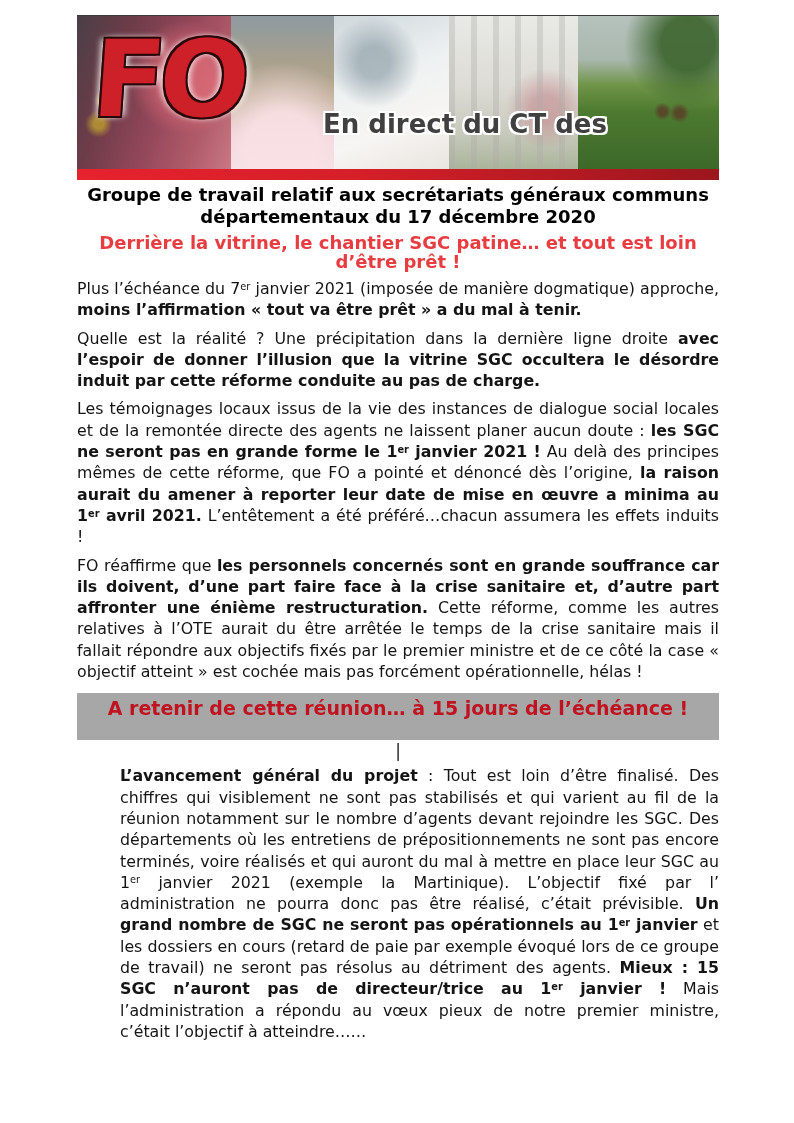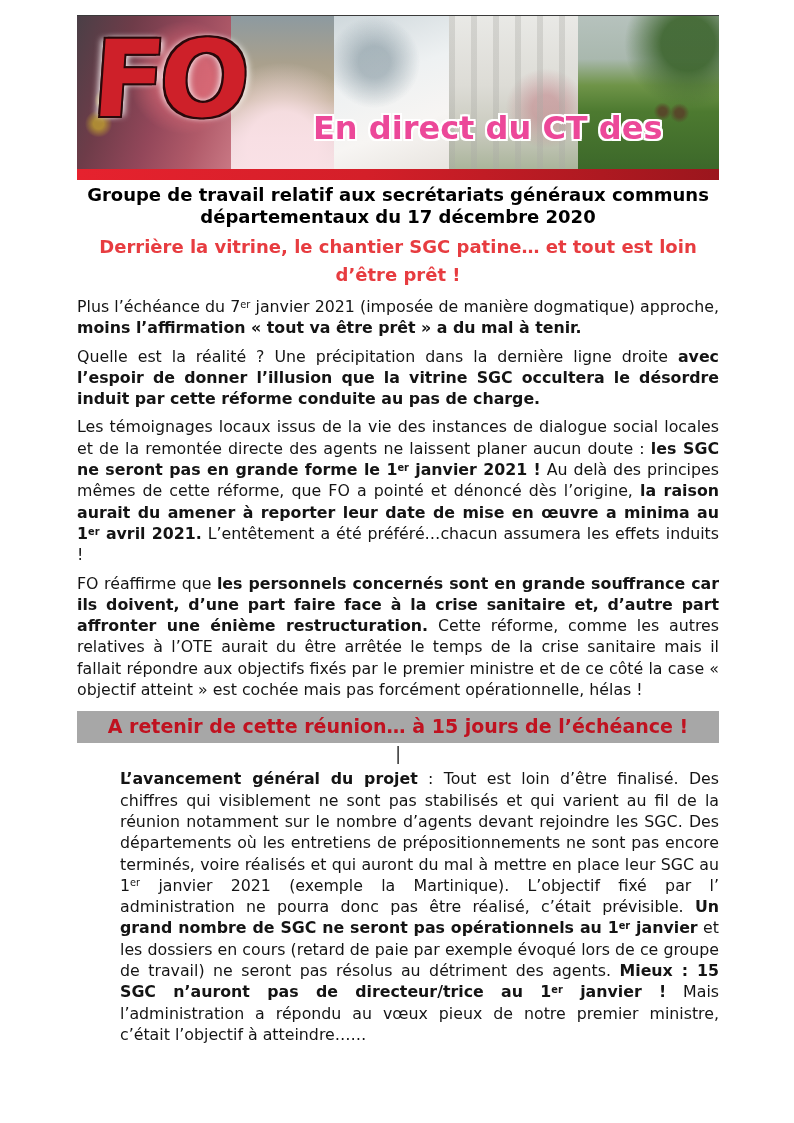--- a/index.html
+++ b/index.html
@@ -93,24 +93,24 @@
     font-family: "DejaVu Serif", serif;
     font-style: italic;
     font-weight: bold;
     font-size: 28px;
     color: #ffffff;
     text-shadow: -1px -1px 0 #1a1a1a, 1px -1px 0 #1a1a1a, -1px 1px 0 #1a1a1a, 2px 2px 1px #1a1a1a;
     white-space: nowrap;
   }
   .banner-caption {
     position: absolute;
-    left: 236px; top: 94px;
-    font-size: 32px;
-    font-weight: bold;
-    color: #ec4899;
+    left: 246px; top: 94px;
+    font-size: 26px;
+    font-weight: bold;
+    color: #404040;
     white-space: nowrap;
     text-shadow:
       -2px -2px 0 #ffffff, 2px -2px 0 #ffffff, -2px 2px 0 #ffffff, 2px 2px 0 #ffffff,
       -2px 0 0 #ffffff, 2px 0 0 #ffffff, 0 -2px 0 #ffffff, 0 2px 0 #ffffff;
   }
   .ddi-wordmark {
     position: absolute;
     left: 440px; top: 70px;
     font-size: 62px;
     line-height: 1;
@@ -129,21 +129,21 @@
     margin: 4px 0 0;
     font-size: 18px;
     line-height: 22px;
     font-weight: bold;
     text-align: center;
     color: #000000;
   }
   .doc-subtitle {
     margin: 5px 0 0;
     font-size: 18px;
-    line-height: 28px;
+    line-height: 19px;
     font-weight: bold;
     text-align: center;
     color: #e73c40;
   }
   .par {
     margin: 7px 0 0;
     font-size: 15.8px;
     line-height: 21.3px;
     text-align: justify;
     color: #141414;
@@ -157,21 +157,21 @@
     top: -0.45em;
   }
   .highlight {
     margin: 11px 0 0;
     background: #a7a7a7;
     color: #c01220;
     font-size: 19px;
     line-height: 24px;
     font-weight: bold;
     text-align: center;
-    padding: 3px 0 5px;
+    padding: 3px 0 20px;
   }
   .sep {
     margin: 0;
     text-align: center;
     font-size: 17px;
     line-height: 23px;
     color: #222222;
   }
   .par.indented {
     margin-left: 43px;

